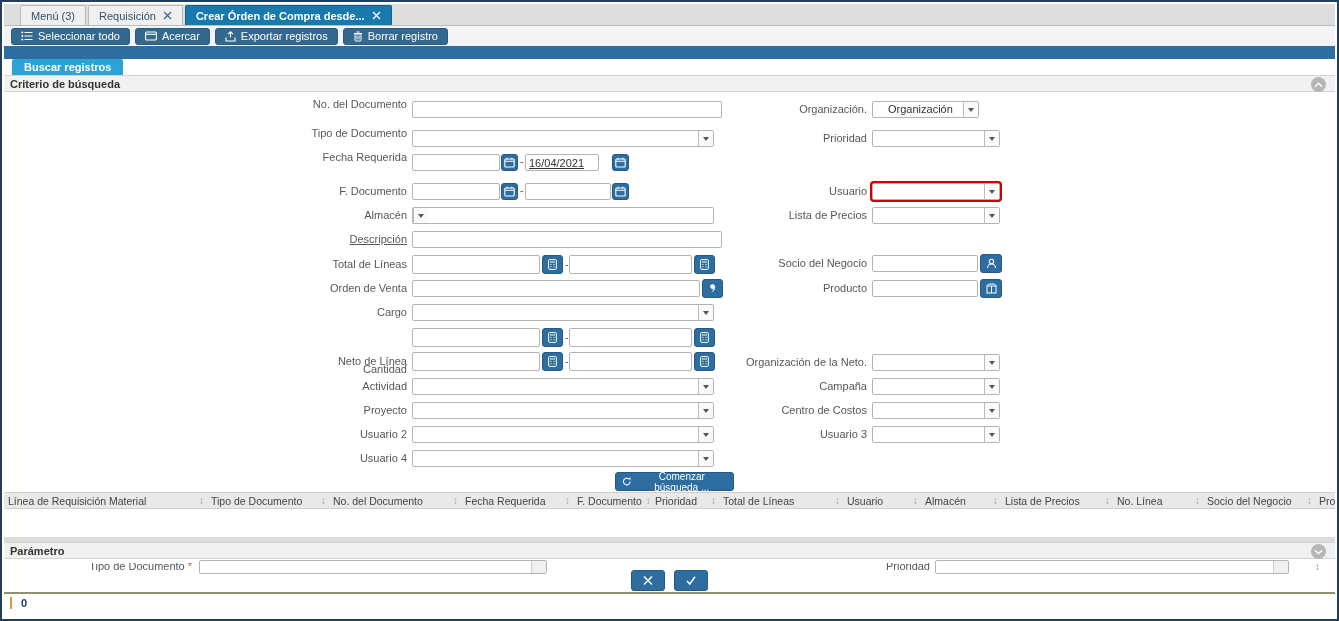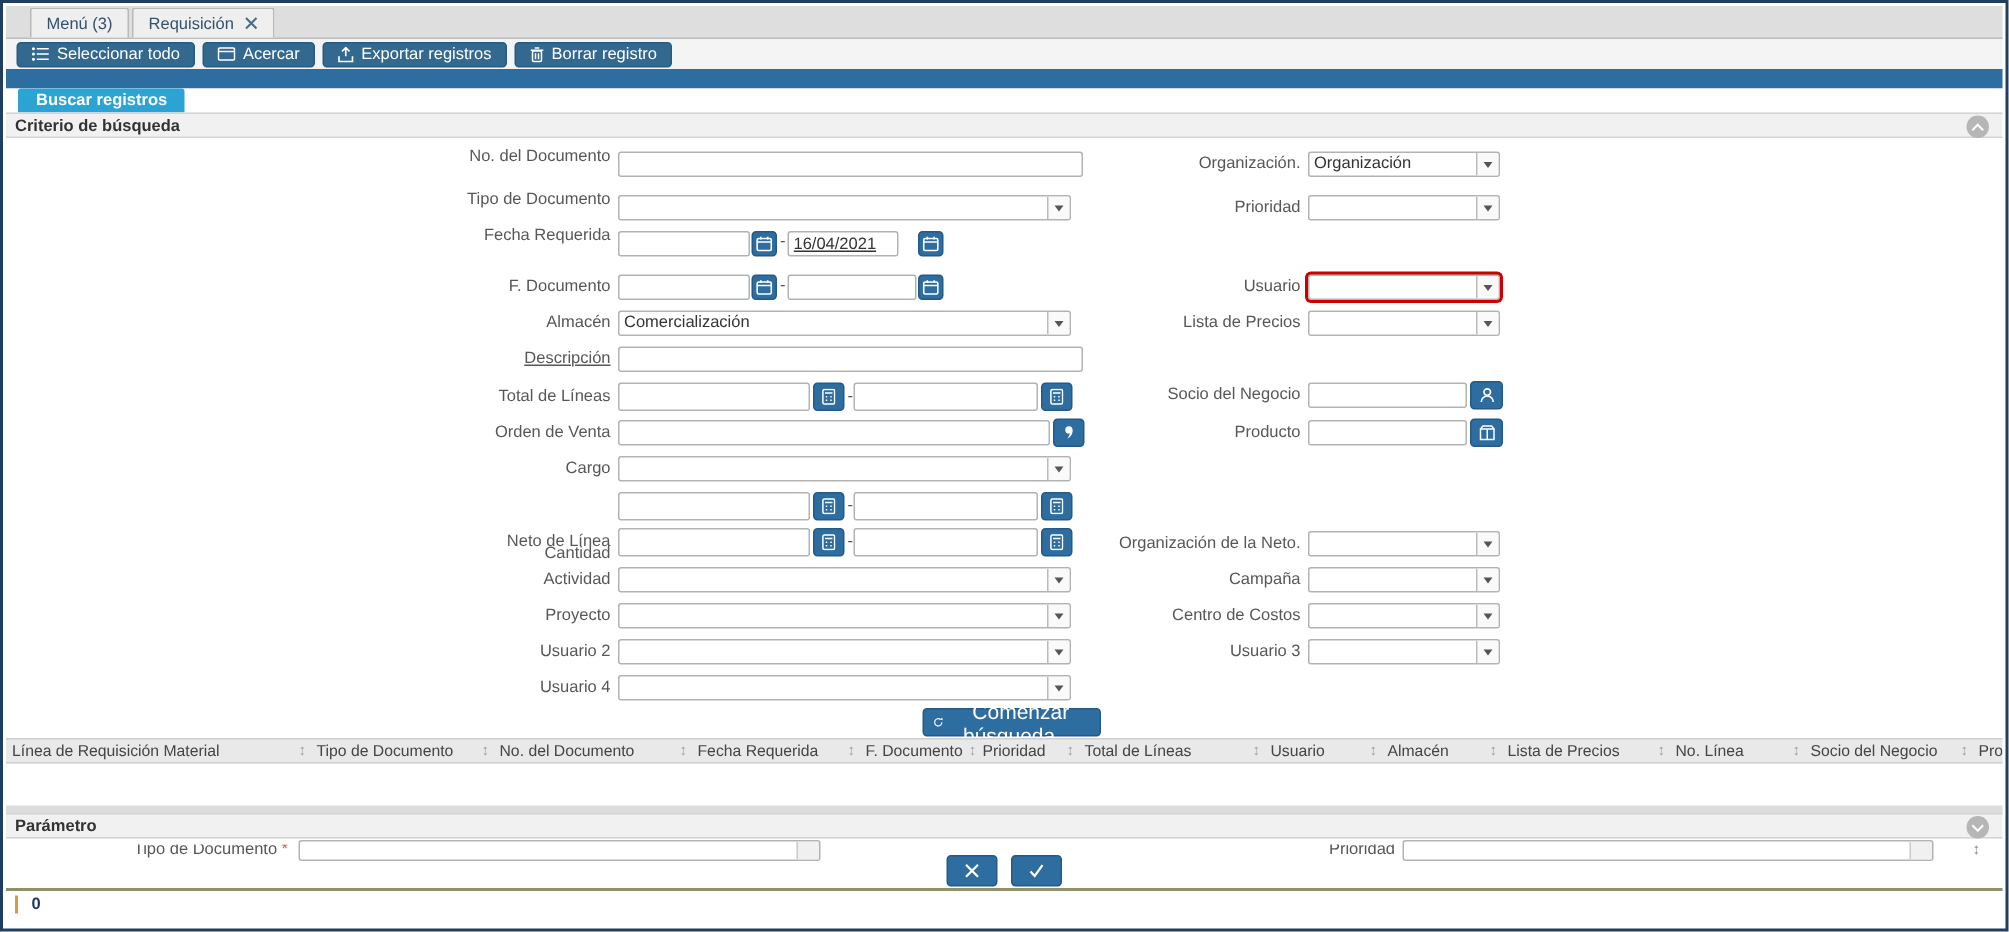--- a/index.html
+++ b/index.html
@@ -41,21 +41,21 @@
     height:17px;box-sizing:border-box;overflow:hidden;cursor:default;}
   .combo .val{flex:1;padding-left:3px;line-height:15px;color:#333;overflow:hidden;white-space:nowrap;}
   .combo .cbtn{width:15px;background:#fafafa;border:none;border-left:1px solid #bbb;display:flex;
     align-items:center;justify-content:center;padding:0;cursor:pointer;}
   .arr{width:0;height:0;border-left:3px solid transparent;border-right:3px solid transparent;border-top:4px solid #555;}
   .combo.hl{box-shadow:0 0 0 2px #cc0000;}
   .ibtn{position:absolute;background:#2d6da0;border:1px solid #245a85;border-radius:3px;color:#fff;
     display:flex;align-items:center;justify-content:center;padding:0;cursor:pointer;}
   .dash{position:absolute;color:#555;}
   .gobtn{position:absolute;left:613px;top:470px;width:119px;height:19px;background:#2d6da0;
-    border:1px solid #245a85;border-radius:3px;color:#fff;font-size:14px;display:flex;align-items:center;
+    border:1px solid #245a85;border-radius:3px;color:#fff;font-size:10px;display:flex;align-items:center;
     justify-content:center;gap:5px;cursor:pointer;font-family:"Liberation Sans",sans-serif;}
   
   .thead{position:absolute;left:2px;right:2px;top:490px;height:17px;background:#e9e9e9;
     border-top:1px solid #cfcfcf;border-bottom:1px solid #cfcfcf;box-sizing:border-box;display:flex;overflow:hidden;}
   .th{display:flex;justify-content:space-between;align-items:center;padding:0 3px 0 4px;
     font-size:10.5px;color:#444;white-space:nowrap;overflow:hidden;box-sizing:border-box;flex:0 0 auto;cursor:pointer;}
   .th .sort{color:#9aa7b4;font-size:10px;margin-left:4px;}
   
   .gap{position:absolute;left:2px;right:2px;top:535px;height:5px;background:#dcdcdc;}
   .clip{position:absolute;height:9px;overflow:hidden;display:flex;justify-content:flex-end;align-items:flex-end;
@@ -78,20 +78,26 @@
 <body>
 
 <div class="tabbar">
   <div class="wtab">
     <span>Menú (3)</span>
   </div>
   <div class="wtab">
     <span>Requisición</span>
     <svg class="closex" width="9" height="9" viewBox="0 0 9 9">
         <path d="M1,1 L8,8 M8,1 L1,8" stroke="#4a6b8a" stroke-width="1.4" fill="none"></path>
+      </svg>
+  </div>
+  <div class="wtab active">
+    <span>Crear Órden de Compra desde...</span>
+    <svg class="closex" width="9" height="9" viewBox="0 0 9 9">
+        <path d="M1,1 L8,8 M8,1 L1,8" stroke="#ffffff" stroke-width="1.4" fill="none"></path>
       </svg>
   </div>
 </div>
 
 <div class="toolbar">
   <button class="tbtn">
     <svg width="12" height="10" viewBox="0 0 12 10">
       <circle cx="1.3" cy="1.5" r="1" fill="#fff"></circle>
         <circle cx="1.3" cy="5" r="1" fill="#fff"></circle>
         <circle cx="1.3" cy="8.5" r="1" fill="#fff"></circle>
@@ -200,21 +206,20 @@
 <span class="dash" style="left:518px;top:182px;">-</span>
 <input class="txt" style="left: 523px; top: 181px; width: 86px;" value="">
 <button class="ibtn" style="left:610px;top:181px;width:17px;height:17px;">
   <svg width="11" height="11" viewBox="0 0 11 11">
       <rect x="0.8" y="2" width="9.4" height="8" rx="1" fill="none" stroke="#fff" stroke-width="1.1"></rect>
       <path d="M0.8,4.3 H10.2 M3.2,0.8 V2.6 M7.8,0.8 V2.6" stroke="#fff" stroke-width="1.1"></path>
     </svg>
 </button>
 
 <div class="combo" style="left:410px;top:205px;width:302px;">
-  <span class="val">Comercialización</span>
   <button class="cbtn">
       <i class="arr"></i>
     </button>
 </div>
 
 <input class="txt" style="left: 410px; top: 229px; width: 310px;" value="">
 
 <input class="txt" style="left: 410px; top: 253px; width: 128px; height: 19px;" value="">
 <button class="ibtn" style="left:540px;top:253px;width:21px;height:19px;">
   <svg width="9" height="11" viewBox="0 0 9 11">
@@ -296,21 +301,21 @@
       <i class="arr"></i>
     </button>
 </div>
 <div class="combo" style="left:410px;top:448px;width:302px;">
   <span class="val"></span>
   <button class="cbtn">
       <i class="arr"></i>
     </button>
 </div>
 
-<div class="combo" style="left:870px;top:99px;width:128px;">
+<div class="combo" style="left:870px;top:99px;width:107px;padding-left:12px;">
   <span class="val">Organización</span>
   <button class="cbtn">
       <i class="arr"></i>
     </button>
 </div>
 <div class="combo" style="left:870px;top:128px;width:128px;">
   <span class="val"></span>
   <button class="cbtn">
       <i class="arr"></i>
     </button>

